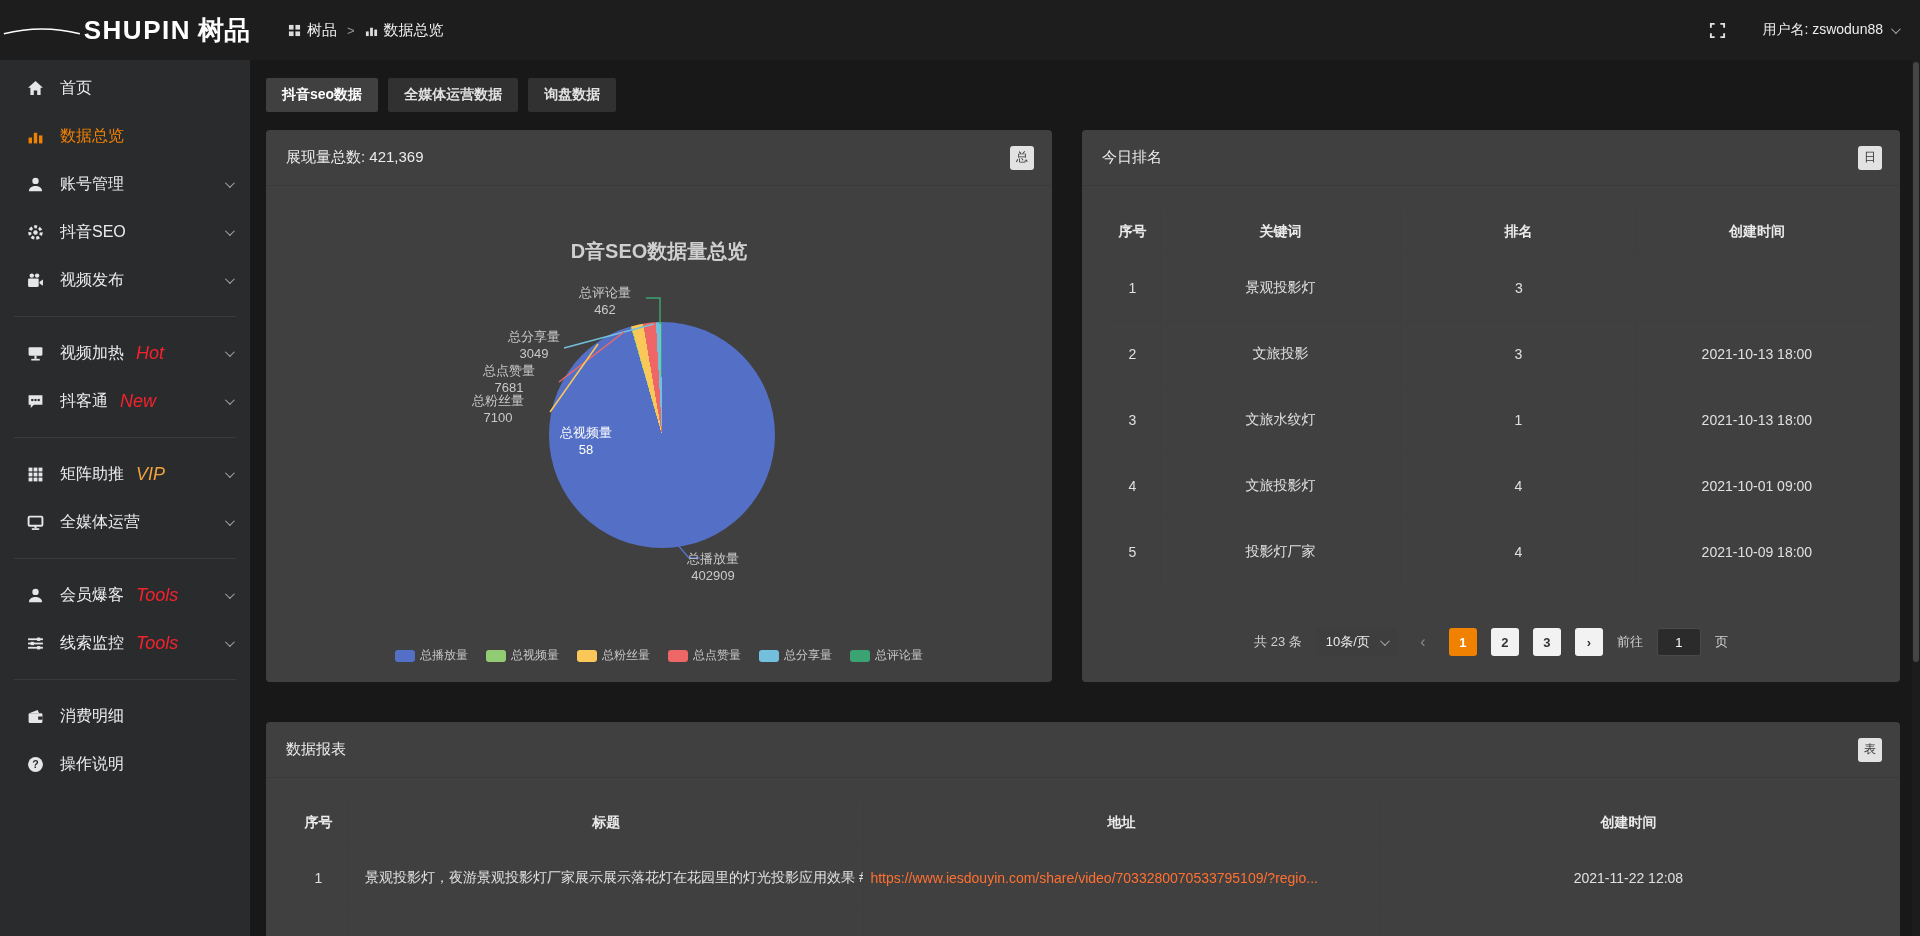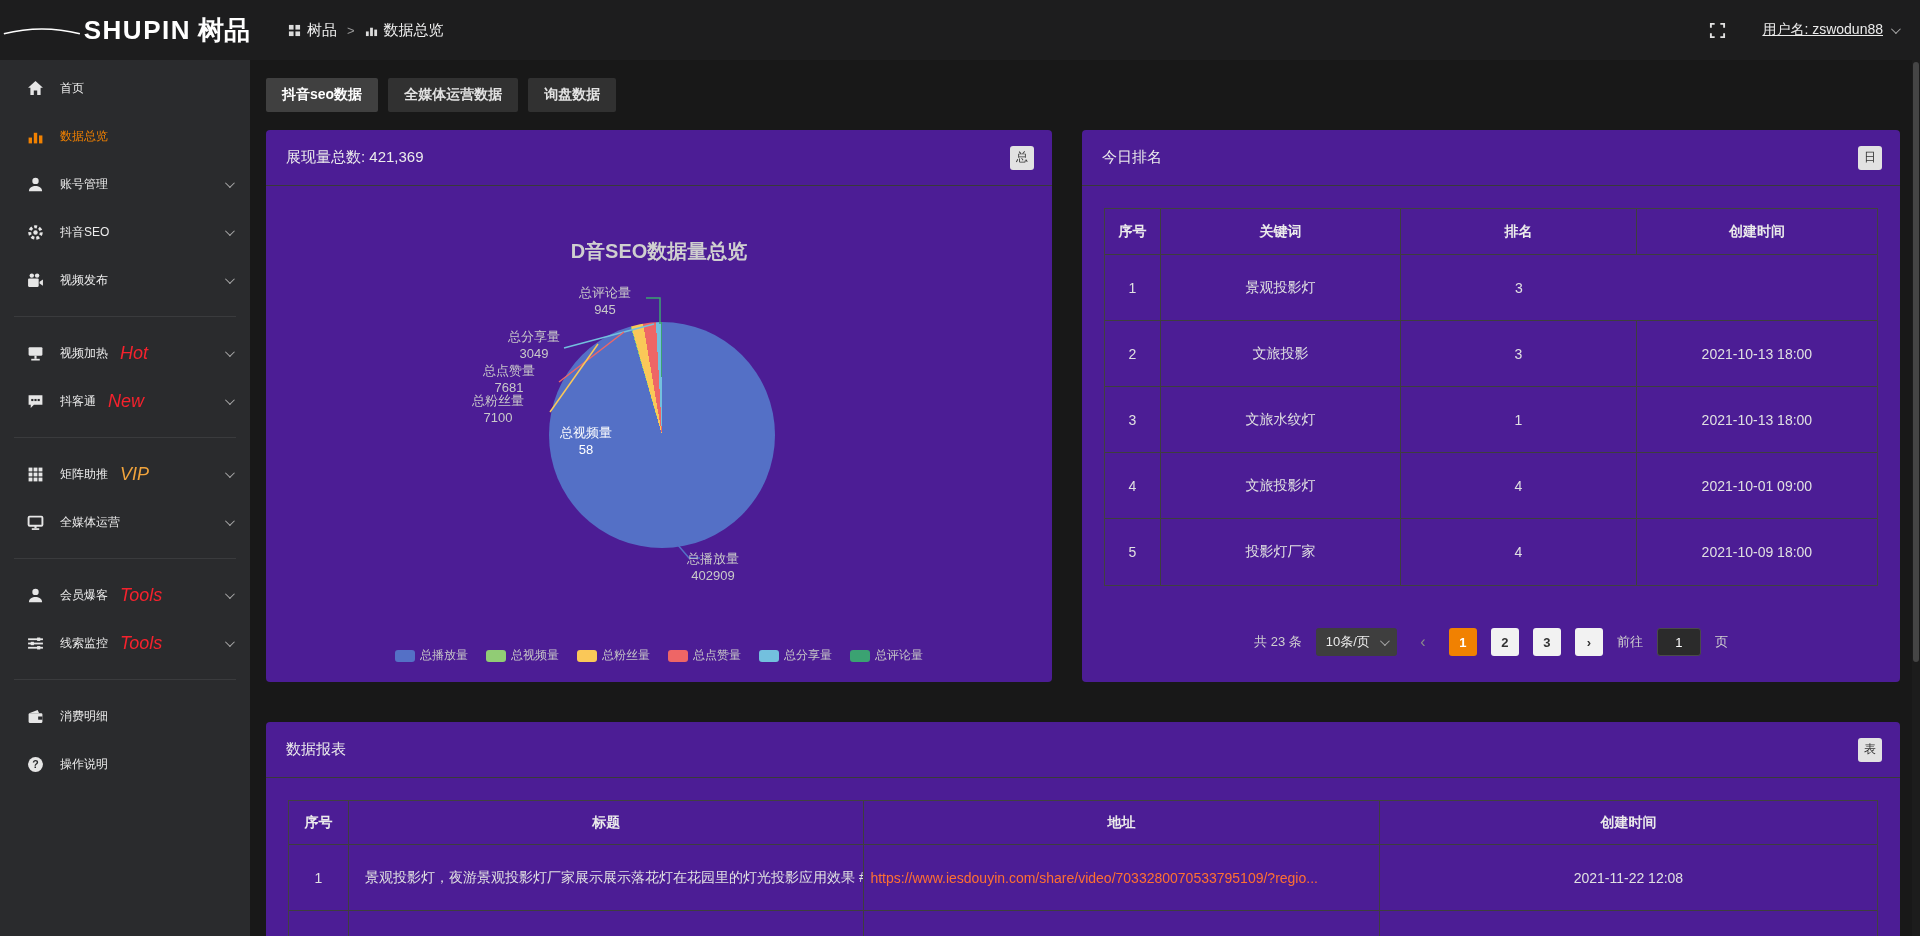--- a/index.html
+++ b/index.html
@@ -9,46 +9,46 @@
   
   .topbar { position:relative; height:60px; background:#1d1d1e; display:flex; align-items:center; }
   .logo { width:250px; display:flex; flex-direction:row; align-items:center; justify-content:center; }
   .logo-arc { display:block; margin-bottom:-2px; }
   .logo-text { display:flex; align-items:baseline; white-space:nowrap; }
   .logo-latin { font-size:26px; font-weight:800; letter-spacing:1.5px; color:#fff; }
   .logo-cjk  { font-size:26px; font-weight:800; color:#fff; margin-left:7px; }
   .breadcrumb { display:flex; align-items:center; gap:10px; margin-left:38px; font-size:15px; color:#f0f0f0; }
   .bc-item { display:flex; align-items:center; gap:6px; cursor:pointer; }
   .bc-sep { color:#9a9a9a; font-size:13px; }
-  .topbar-right { margin-left:auto; display:flex; align-items:center; gap:36px; padding-right:22px; font-size:14px; color:#ececec;text-decoration:underline; }
+  .topbar-right { margin-left:auto; display:flex; align-items:center; gap:36px; padding-right:22px; font-size:14px; color:#ececec; }
   .username { display:flex; align-items:center; gap:8px; cursor:pointer; }
   .chev { display:inline-block; width:7px; height:7px; border-right:1.6px solid #a8a8a8;
           border-bottom:1.6px solid #a8a8a8; transform:rotate(45deg) translateY(-2px); }
 
   
   .shell { display:flex; height:876px; }
   .sidebar { width:250px; background:#2a2b2d; padding-top:4px; flex-shrink:0; }
   .s-item { height:48px; display:flex; align-items:center; padding:0 18px 0 26px; cursor:pointer; }
   .s-ico { width:18px; height:18px; margin-right:16px; display:flex; align-items:center; justify-content:center; }
-  .s-label { font-size:12px; color:#ececec; }
+  .s-label { font-size:16px; color:#ececec; }
   .s-item.active .s-label { color:#f18101; }
   .s-tag { margin-left:12px; font-size:18px; font-weight:400; font-style:italic; }
   .s-tag.red { color:#f5222d; } .s-tag.gold { color:#f0a33c; }
   .s-item .chev { margin-left:auto; }
   .s-div { height:1px; background:#3a3b3d; margin:12px 14px; }
 
   
   main { flex:1; padding:18px 20px 0 16px; }
   .tabs { display:flex; gap:10px; margin-bottom:18px; }
   .tab { height:34px; padding:0 16px; border:none; border-radius:2px; font-size:14px; font-weight:700;
          background:#313131; color:#e3e3e3; cursor:pointer; font-family:inherit; }
   .tab.active { background:#404040; color:#fff; }
 
   .cards-row { display:flex; gap:30px; height:552px; }
-  .card { background:#4c1d95; border-radius:4px; display:flex; flex-direction:column; }
+  .card { background:#404040; border-radius:4px; display:flex; flex-direction:column; }
   .card-head { height:56px; display:flex; align-items:center; padding:0 18px 0 20px;
                border-bottom:1px solid #3a3a3a; flex-shrink:0; }
   .card-title { font-size:15px; color:#ececec; }
   .badge { margin-left:auto; width:24px; height:24px; border-radius:3px; background:#e2e2e2; color:#333;
            font-size:12px; display:flex; align-items:center; justify-content:center; cursor:pointer; }
 
   
   .overview-card { width:786px; }
   .chart-area { position:relative; flex:1; }
   .chart-title { position:absolute; top:52px; left:0; right:0; text-align:center;
@@ -331,21 +331,21 @@
           <div id="pie" style="background: conic-gradient(rgb(84, 112, 198) 0deg, rgb(84, 112, 198) 343.88deg, rgb(145, 204, 117) 343.88deg, rgb(145, 204, 117) 344.28deg, rgb(250, 200, 88) 344.28deg, rgb(250, 200, 88) 350.34deg, rgb(238, 102, 102) 350.34deg, rgb(238, 102, 102) 356.91deg, rgb(115, 192, 222) 356.91deg, rgb(115, 192, 222) 359.51deg, rgb(59, 162, 114) 359.51deg, rgb(59, 162, 114) 360deg);"></div>
           <svg class="pie-svg" width="786" height="496" viewBox="0 0 786 496">
             <polyline points="380,112 394,112 394,138" fill="none" stroke="#3ba272" stroke-width="1.5"></polyline>
             <line x1="298" y1="162" x2="388" y2="138" stroke="#73c0de" stroke-width="1.5"></line>
             <line x1="293" y1="196" x2="358" y2="146" stroke="#ee6666" stroke-width="1.5"></line>
             <line x1="284" y1="226" x2="332" y2="158" stroke="#fac858" stroke-width="1.5"></line>
             <polyline points="411,358 423,372 434,372" fill="none" stroke="#5470c6" stroke-width="1.5"></polyline>
           </svg>
           <div class="p-label" style="left:293px; top:98px; width:92px;">
             <div>总评论量</div>
-              <div>945</div>
+              <div>462</div>
           </div>
           <div class="p-label" style="left:222px; top:142px; width:92px;">
             <div>总分享量</div>
               <div>3049</div>
           </div>
           <div class="p-label" style="left:197px; top:176px; width:92px;">
             <div>总点赞量</div>
               <div>7681</div>
           </div>
           <div class="p-label" style="left:186px; top:206px; width:92px;">

